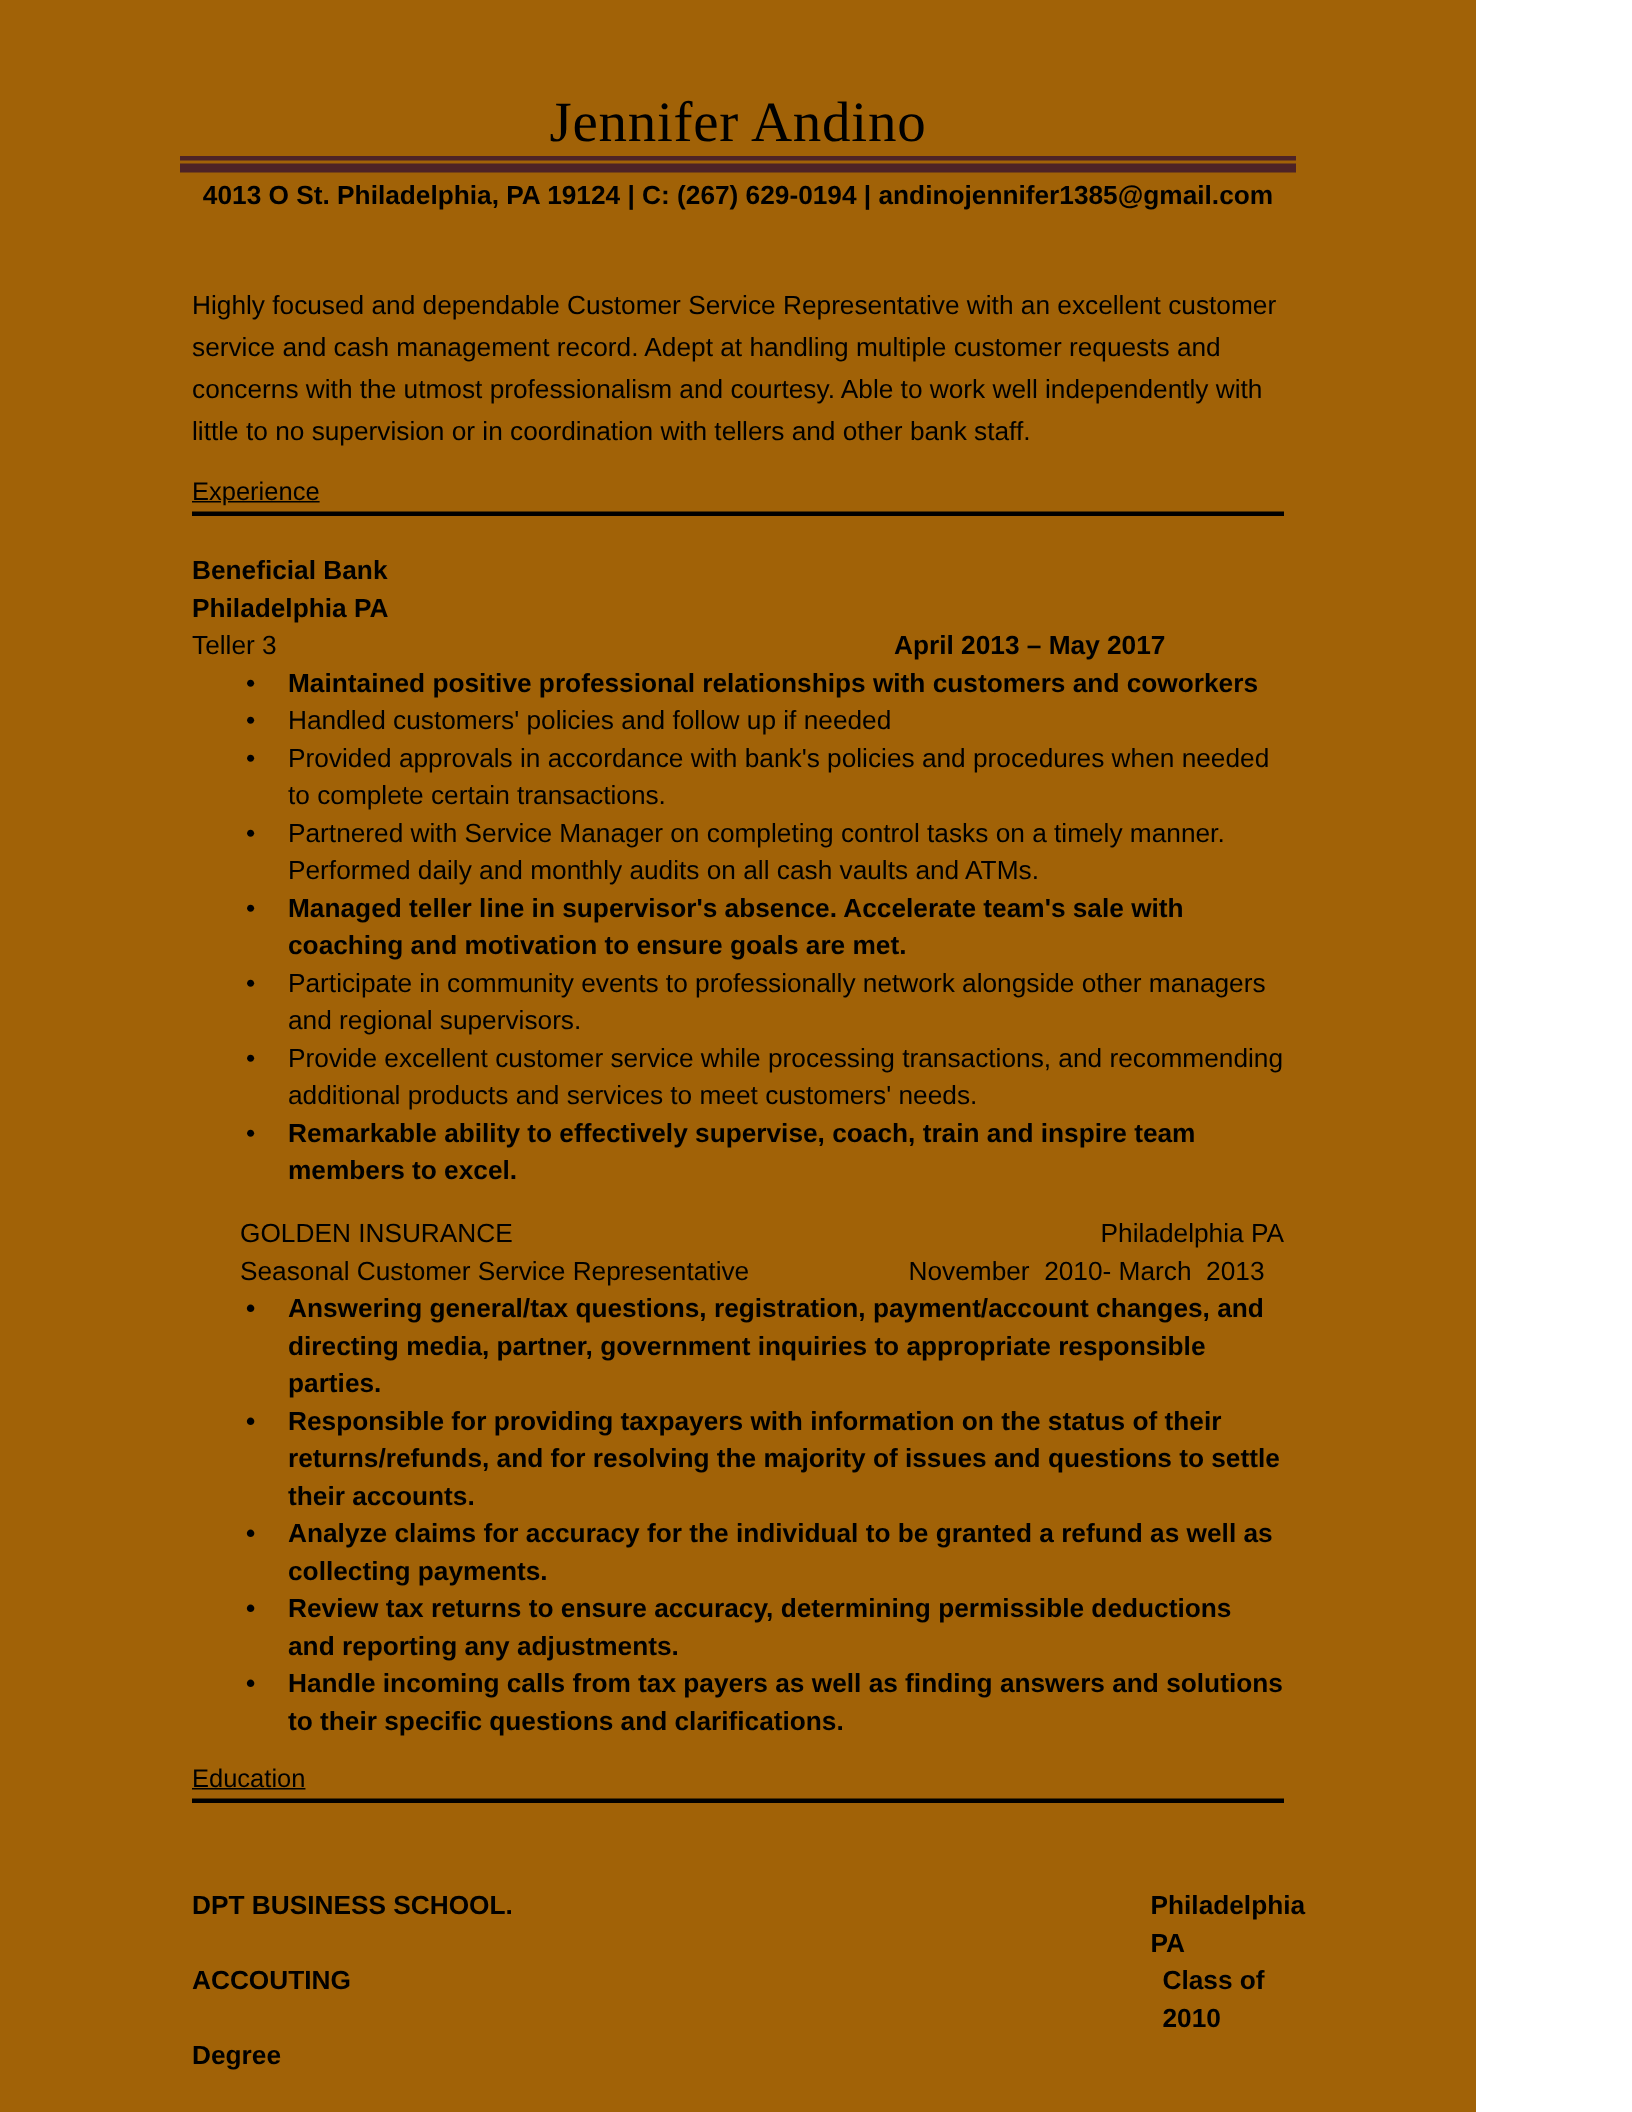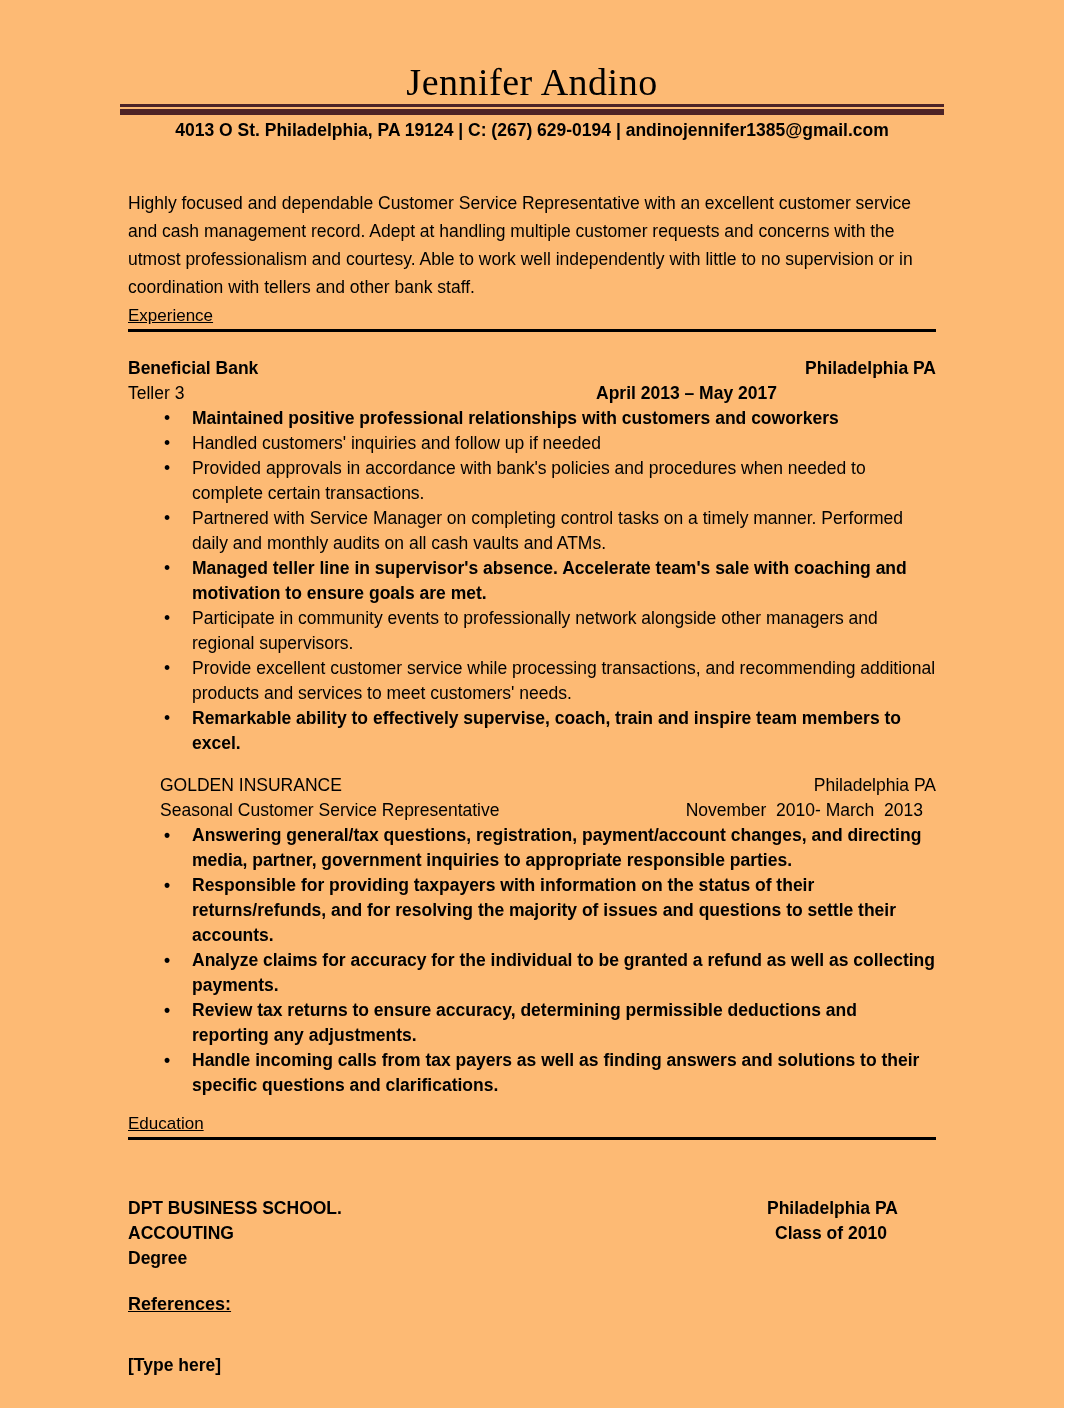--- a/index.html
+++ b/index.html
@@ -1,38 +1,38 @@
 <!DOCTYPE html>
 <html style="--maroon: #4d2326;"><head>
 <meta charset="utf-8">
 <style>
   :root { --maroon: #4d2326; }
   * { box-sizing: border-box; }
   html, body { margin: 0; padding: 0; background: #ffffff; }
   .page {
-    width: 1064px; height: 1408px; position: relative; overflow: hidden;
-    padding: 60px 128px 0 128px; background: #fdba74; color: #000;
+    width: 984px; height: 1408px; position: relative; overflow: hidden;
+    padding: 60px 128px 0 128px; background: #a16207; color: #000;
     font-family: "Liberation Sans", sans-serif; font-size: 17.5px;
   }
   .doc-title {
     font-family: "Liberation Serif", serif; font-weight: 400;
     font-size: 38px; line-height: 44px; text-align: center;
     letter-spacing: 0.5px;
   }
   .rule-thin  { height: 3px; background: var(--maroon); margin: 0 -8px; }
   .rule-gap   { height: 2px; }
   .rule-thick { height: 6px; background: var(--maroon); margin: 0 -8px; }
   .contact { text-align: center; font-weight: 700; margin-top: 4px; line-height: 22px; }
   .summary { margin-top: 48px; line-height: 28px; }
   .sec-head { border-bottom: 3px solid #000; padding-bottom: 3px; }
   .sec-head .sec-label { text-decoration: underline; font-size: 17px; }
-  .sec-head.experience { margin-top: 4px; }
+  .sec-head.experience { margin-top: 16px; }
   .sec-head.education  { margin-top: 15px; }
   .job0 { margin-top: 24px; }
-  .job-head { display: flex; justify-content: space-between; font-weight: 700; line-height: 25px; }
+  .job-head { display: flex; justify-content: space-between; font-weight: 700; line-height: 25px; flex-direction: column; }
   .job-sub { position: relative; line-height: 25px; height: 25px; }
   .job0-date { position: absolute; left: 468px; top: 0; font-weight: 700; }
   ul.bullets { list-style: none; margin: 0; padding: 0 0 0 64px; }
   ul.bullets li { position: relative; line-height: 25px; }
   ul.bullets li::before { content: "\2022"; position: absolute; left: -28px; }
   .b { font-weight: 700; }
   .golden { margin-top: 17px; }
   .g-head, .g-sub { display: flex; justify-content: space-between; padding-left: 32px; font-weight: 400; line-height: 25px; }
   .g-sub .g-dates { padding-right: 13px; white-space: pre; padding-left: 40px; }
   .edu-block { margin-top: 56px; font-weight: 700; line-height: 25px; }
@@ -63,21 +63,21 @@
     <div class="job-head">
       <span>Beneficial Bank</span>
       <span>Philadelphia PA</span>
     </div>
     <div class="job-sub">
       <span>Teller 3</span>
       <span class="job0-date">April 2013 – May 2017</span>
     </div>
     <ul class="bullets">
       <li><span class="b">Maintained positive professional relationships with customers and coworkers</span></li>
-      <li><span>Handled customers' inquiries and follow up if needed</span></li>
+      <li><span>Handled customers' policies and follow up if needed</span></li>
       <li><span>Provided approvals in accordance with bank's policies and procedures when needed to complete certain transactions.</span></li>
       <li><span>Partnered with Service Manager on completing control tasks on a timely manner. Performed daily and monthly audits on all cash vaults and ATMs.</span></li>
       <li><span class="b">Managed teller line in supervisor's absence. Accelerate team's sale with coaching and motivation to ensure goals are met.</span></li>
       <li><span>Participate in community events to professionally network alongside other managers and regional supervisors.</span></li>
       <li><span>Provide excellent customer service while processing transactions, and recommending additional products and services to meet customers' needs.</span></li>
       <li><span class="b">Remarkable ability to effectively supervise, coach, train and inspire team members to excel.</span></li>
     </ul>
   </div>
 
   <div class="golden">

